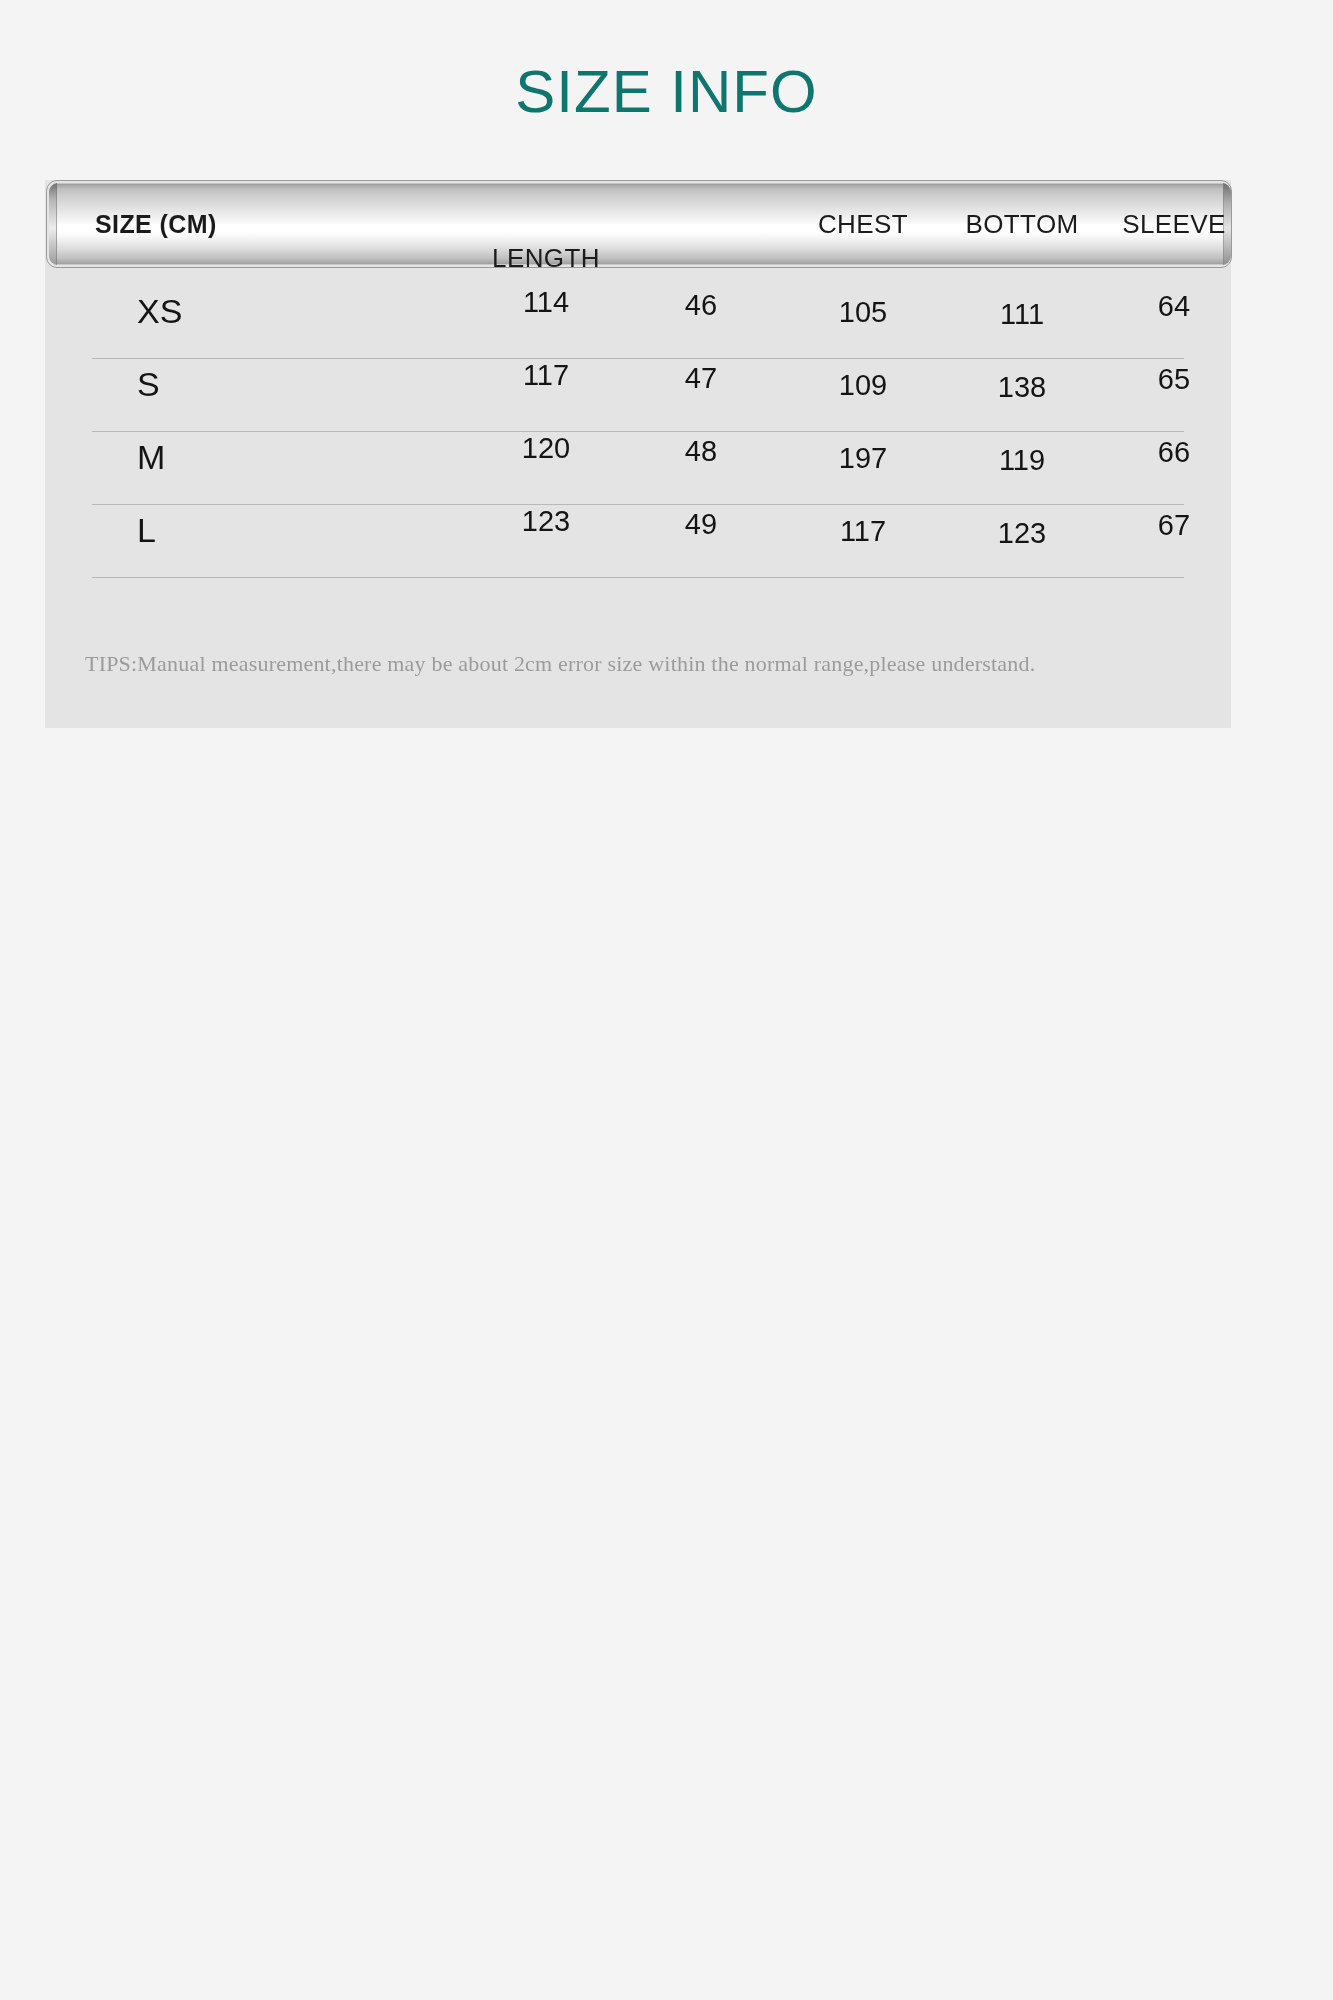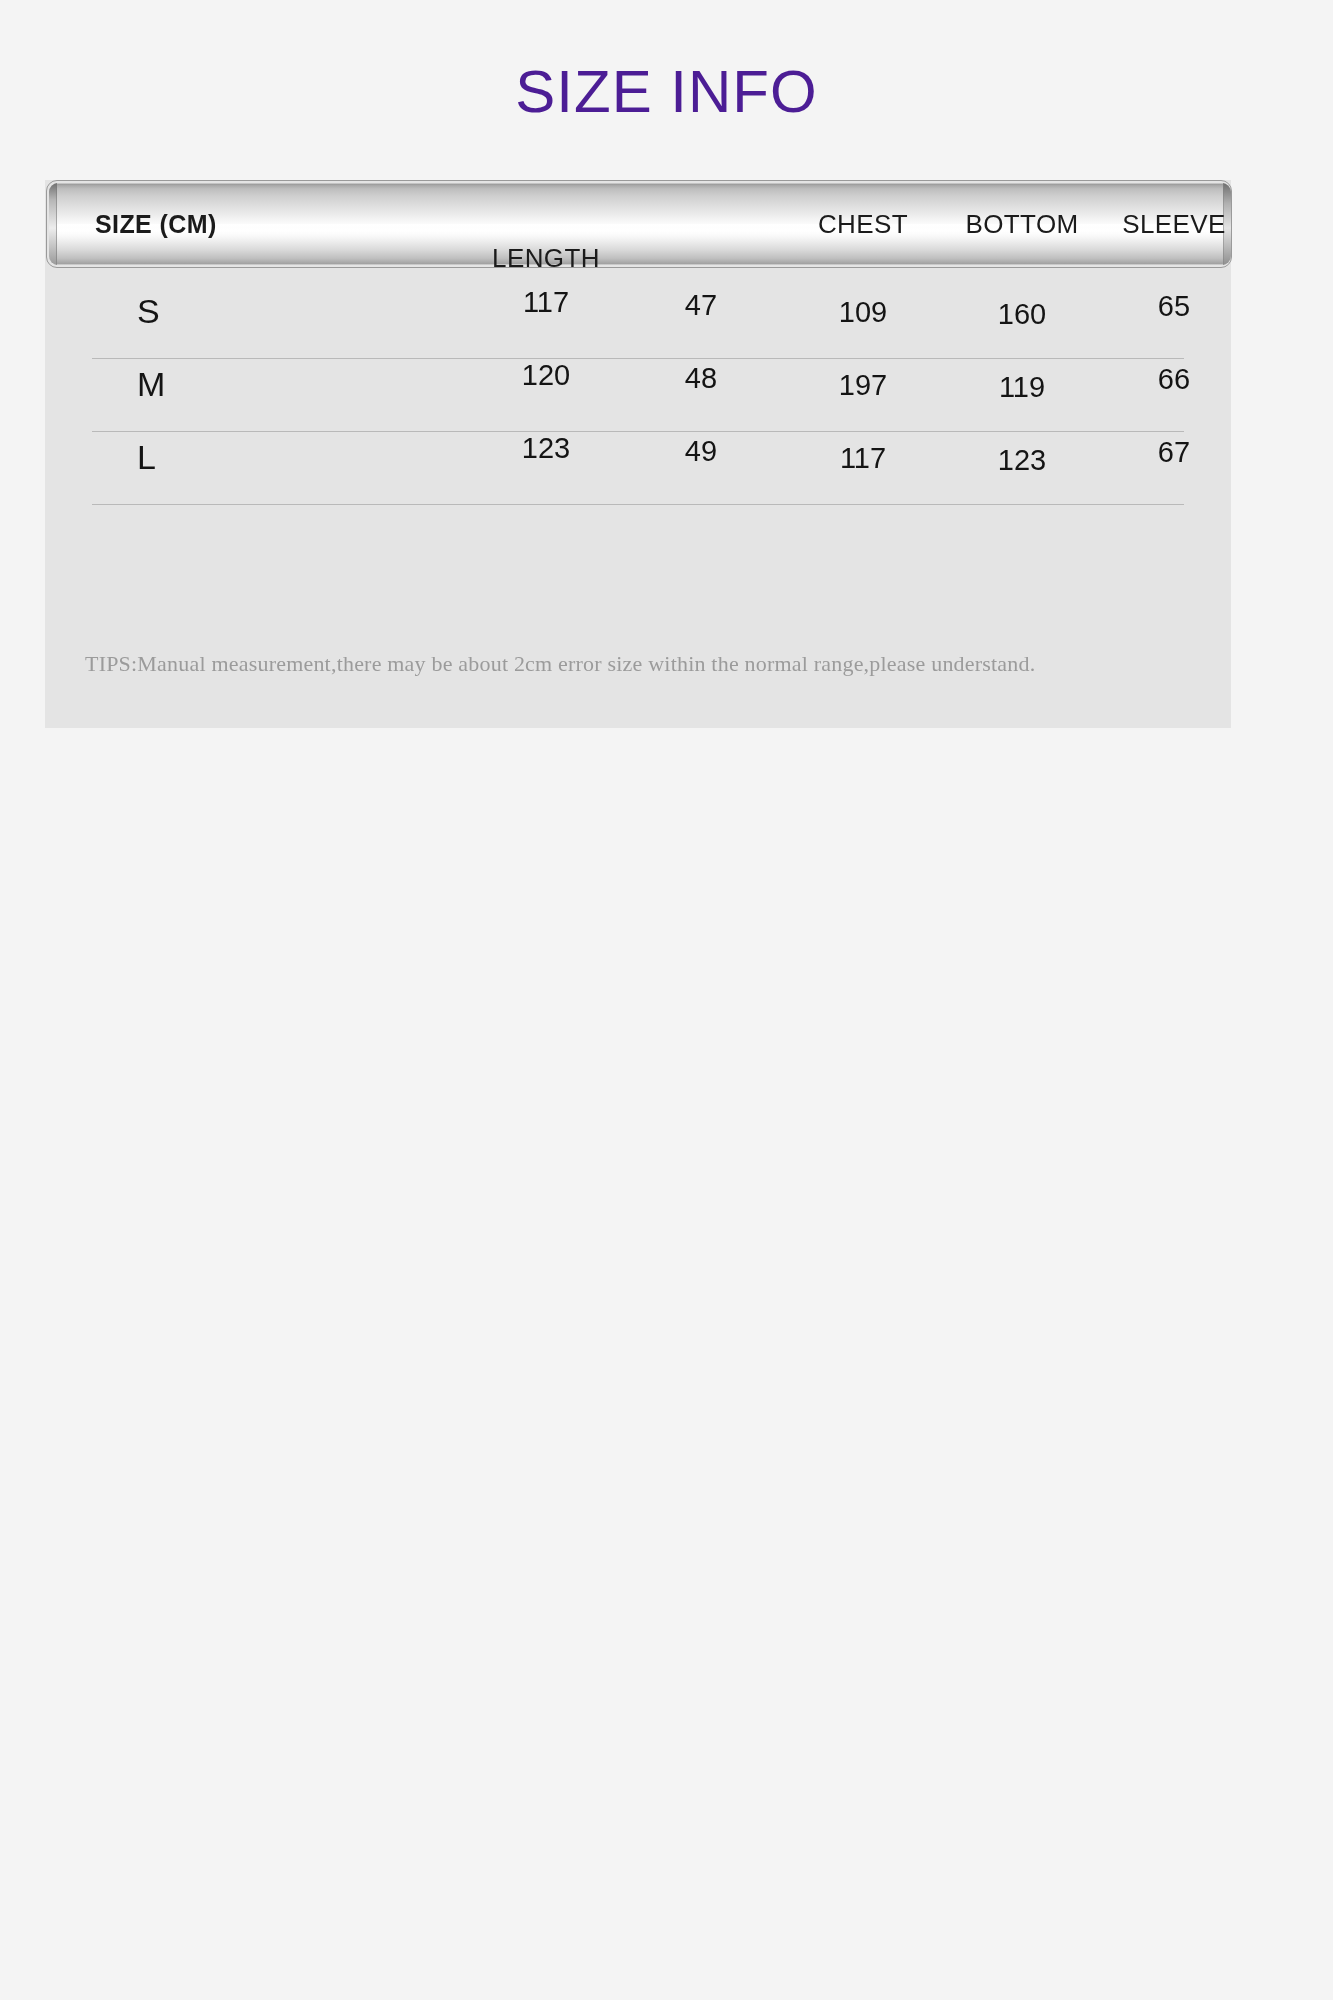--- a/index.html
+++ b/index.html
@@ -19,21 +19,21 @@
   .page-title {
     position: absolute;
     left: 0;
     top: 62px;
     width: 1333px;
     text-align: center;
     font-family: "Liberation Sans", sans-serif;
     font-size: 60px;
     font-weight: 400;
     letter-spacing: 1px;
-    color: #4c1d95;
+    color: #0f766e;
     line-height: 1;
   }
 
   
   .size-panel {
     position: absolute;
     left: 45px;
     top: 180px;
     width: 1186px;
     height: 548px;
@@ -194,25 +194,33 @@
 <div class="header-row">
   <div class="h-cell size-label">SIZE (CM)</div>
   <div class="h-cell col" id="col-hdr-0" style="left: 497px; margin-top: 34px;">LENGTH</div>
   <div class="h-cell col" id="col-hdr-2" style="left: 814px; text-align: right;">CHEST</div>
   <div class="h-cell col" id="col-hdr-3" style="left: 973px;">BOTTOM</div>
   <div class="h-cell col" id="col-hdr-4" style="left: 1125px;">SLEEVE</div>
 </div>
 
 <div class="rows">
   <div class="row">
+    <div class="cell size-name">XS</div>
+    <div class="cell val c0" style="left: 454px;">114</div>
+    <div class="cell val c1" style="left: 609px;">46</div>
+    <div class="cell val c2" style="left: 771px;">105</div>
+    <div class="cell val c3" style="left: 930px;">111</div>
+    <div class="cell val c4" style="left: 1082px;">64</div>
+  </div>
+  <div class="row">
     <div class="cell size-name">S</div>
     <div class="cell val c0" style="left: 454px;">117</div>
     <div class="cell val c1" style="left: 609px;">47</div>
     <div class="cell val c2" style="left: 771px;">109</div>
-    <div class="cell val c3" style="left: 930px;">160</div>
+    <div class="cell val c3" style="left: 930px;">138</div>
     <div class="cell val c4" style="left: 1082px;">65</div>
   </div>
   <div class="row">
     <div class="cell size-name">M</div>
     <div class="cell val c0" style="left: 454px;">120</div>
     <div class="cell val c1" style="left: 609px;">48</div>
     <div class="cell val c2" style="left: 771px;">197</div>
     <div class="cell val c3" style="left: 930px;">119</div>
     <div class="cell val c4" style="left: 1082px;">66</div>
   </div>

